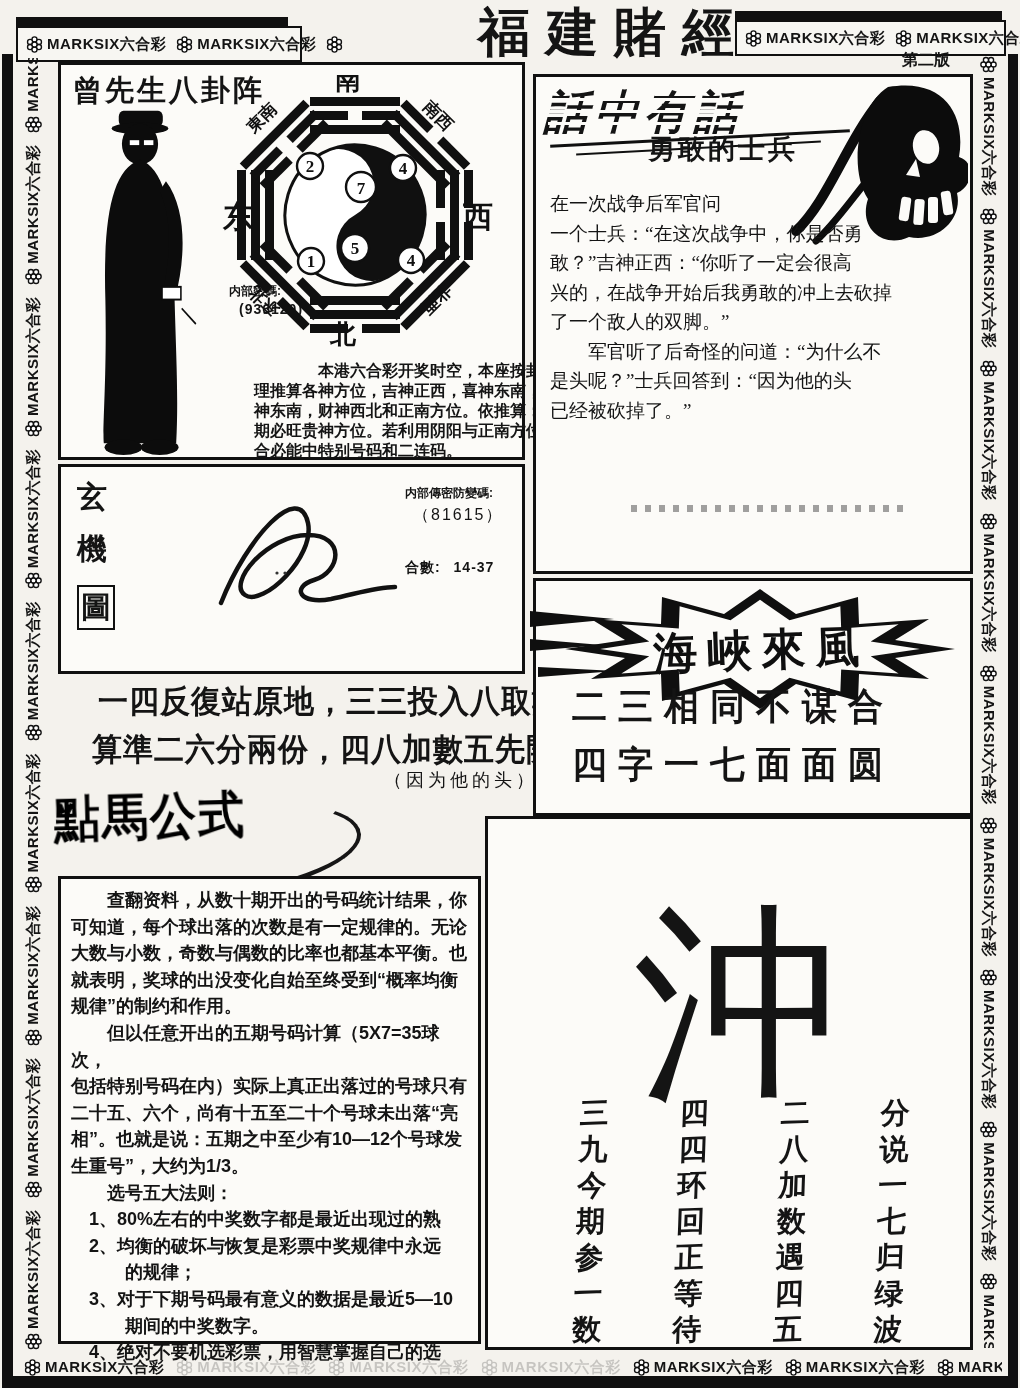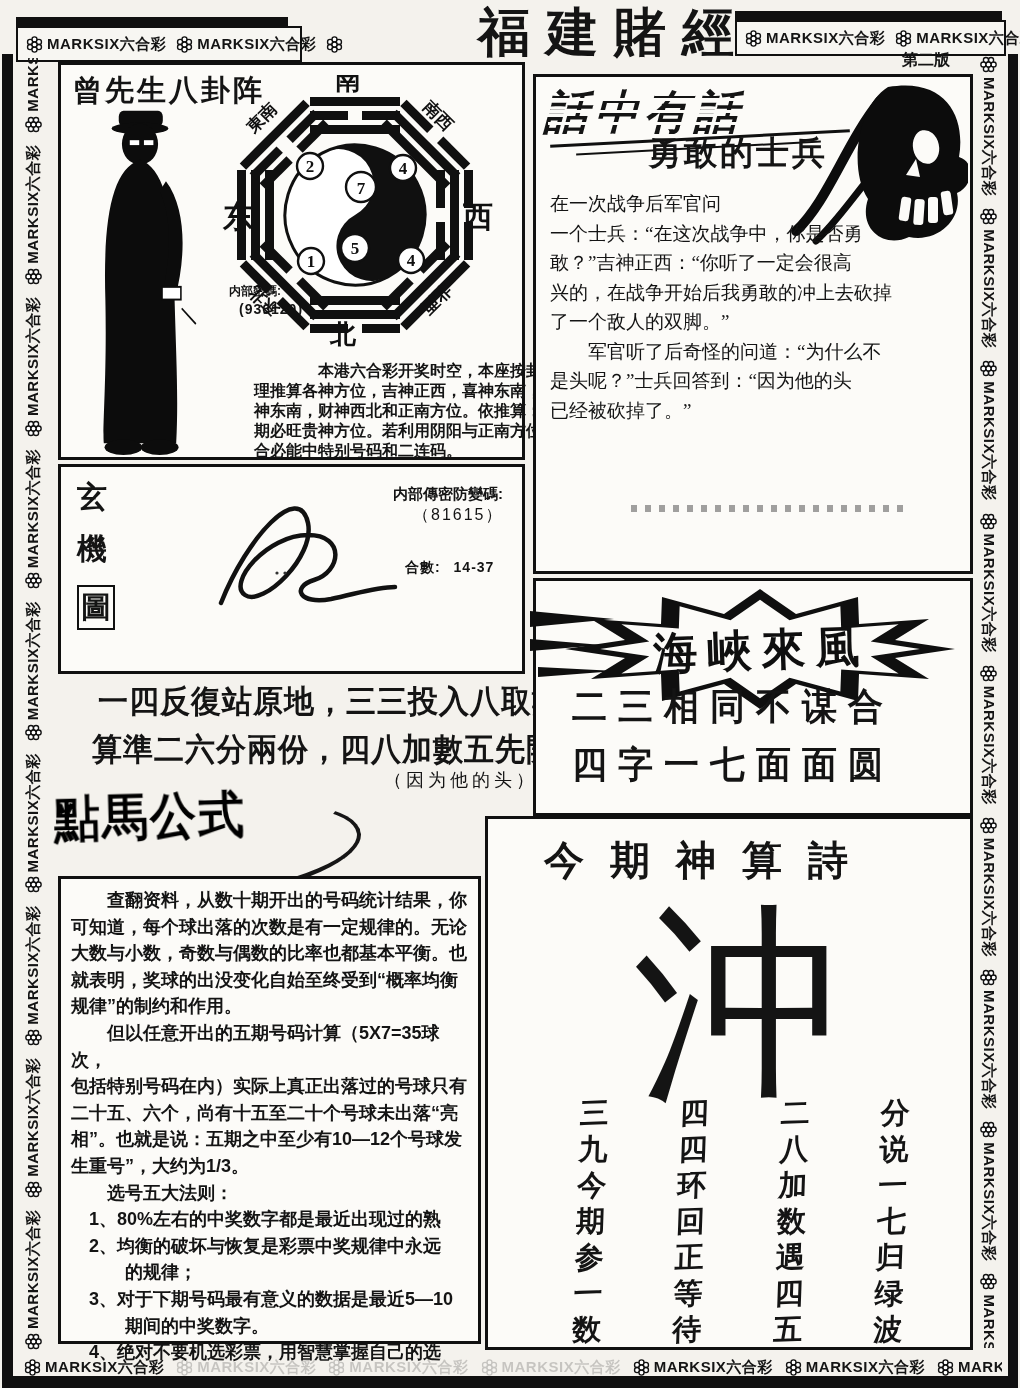--- a/index.html
+++ b/index.html
@@ -27,21 +27,21 @@
   .panel{position:absolute;background:#fcfbf8;border:3px solid #101010;}
   
   #bagua-title{left:12px;top:6px;font-size:29px;font-weight:700;letter-spacing:3px;}
   #code1{left:168px;top:218px;font-size:12px;font-weight:700;}
   #code1v{left:178px;top:236px;font-size:14px;font-weight:700;letter-spacing:1px;}
   .bagua-par{left:193px;top:296px;width:327px;font-family:"Liberation Serif",serif;
              font-size:16px;line-height:20px;font-weight:600;text-align:justify;}
   
   .xchar{position:absolute;left:16px;font-size:30px;font-weight:700;font-family:"Liberation Serif",serif;}
   .xchar.boxed{border:2px solid #101010;padding:0 2px;}
-  #xcode-label{left:332px;top:18px;font-size:15px;font-weight:700;}
+  #xcode-label{left:344px;top:18px;font-size:12px;font-weight:700;}
   #xcode-val{left:352px;top:38px;font-size:16px;font-weight:400;letter-spacing:2px;}
   #xsum{left:344px;top:72px;font-size:14px;font-weight:700;letter-spacing:1px;margin-top:20px;}
   
   .poemline{position:absolute;font-size:30px;font-weight:900;letter-spacing:1px;
             font-family:"Liberation Sans",sans-serif;transform:scaleY(1.05);}
   #poem-attr{left:384px;top:768px;font-size:18px;font-family:"Liberation Serif",serif;letter-spacing:4px;}
   
   #stamp{left:54px;top:786px;font-size:46px;font-weight:900;letter-spacing:2px;
          transform:rotate(-1.5deg) scaleY(1.1);filter:blur(.4px) contrast(1.6);}
   #stamp-arc{left:58px;top:804px;width:296px;height:86px;border:4px solid transparent;
@@ -50,21 +50,21 @@
   
   #stats-lines{left:10px;top:8px;width:404px;font-size:18px;line-height:26.6px;font-weight:700;
                font-family:"Liberation Sans",sans-serif;}
   
   #story-head{left:12px;top:6px;width:340px;height:62px;}
   #story-head .t{display:inline-block;font-size:44px;font-weight:900;letter-spacing:6px;
                  font-family:"Liberation Serif",serif;transform:skewX(-15deg) scaleY(1.05);}
   #story-head .stripes{position:absolute;left:0;top:6px;width:330px;height:50px;
       background:repeating-linear-gradient(to bottom,transparent 0 9px,#fcfbf8 9px 12px);}
   .hrule{position:absolute;background:#101010;height:3px;}
-  #story-sub{left:112px;top:54px;font-size:33px;font-weight:700;font-family:Liberation Mono, monospace;letter-spacing:3px;}
+  #story-sub{left:112px;top:54px;font-size:27px;font-weight:700;font-family:Liberation Mono, monospace;letter-spacing:3px;}
   #story-lines{left:14px;top:112px;width:420px;font-family:"Liberation Serif",serif;
                font-size:19px;line-height:29.5px;font-weight:500;}
   #smudge{left:95px;top:428px;width:275px;height:7px;opacity:.55;filter:blur(.4px);
       background:repeating-linear-gradient(90deg,#555 0 6px,transparent 6px 14px);}
   
   .strait-line{position:absolute;left:36px;font-size:35px;font-weight:700;letter-spacing:11px;
                font-family:"Liberation Serif",serif;transform:scaleY(1.05);}
   
   #shensuan-title{left:56px;top:14px;font-size:40px;font-weight:700;letter-spacing:26px;
                   font-family:"Liberation Serif",serif;}
@@ -729,21 +729,20 @@
       </g>
       <polygon fill="#0f0f0f" points="425,68 365,77 399,98 329,93 328,120 266,103 230,128 194,103 132,120 131,93 61,98 95,77 35,68 95,59 61,38 131,43 132,16 194,33 230,8 266,33 328,16 329,43 399,38 365,59"></polygon>
       <polygon fill="#fcfbf8" transform="translate(41.4,12.2) scale(0.82)" points="425,68 365,77 399,98 329,93 328,120 266,103 230,128 194,103 132,120 131,93 61,98 95,77 35,68 95,59 61,38 131,43 132,16 194,33 230,8 266,33 328,16 329,43 399,38 365,59"></polygon>
       <text x="232" y="84" text-anchor="middle" font-size="44" font-weight="bold" letter-spacing="10" fill="#0f0f0f" transform="rotate(-2,232,84)">海峽來風</text>
     </svg>
     <div class="strait-line" style="top:102px;">二三相同不谋合</div>
     <div class="strait-line" style="top:160px;">四字一七面面圆</div>
   </div>
 
   <div class="panel" style="left:485px;top:816px;width:482px;height:528px;">
-    <div class="abs" id="shensuan-title">今期神算詩</div>
     <div class="abs" id="bigchar">沖</div>
     <div class="abs" id="shensuan-cols">
         <div class="scol">
           <div>三</div>
           <div>九</div>
           <div>今</div>
           <div>期</div>
           <div>参</div>
           <div>一</div>
           <div>数</div>

